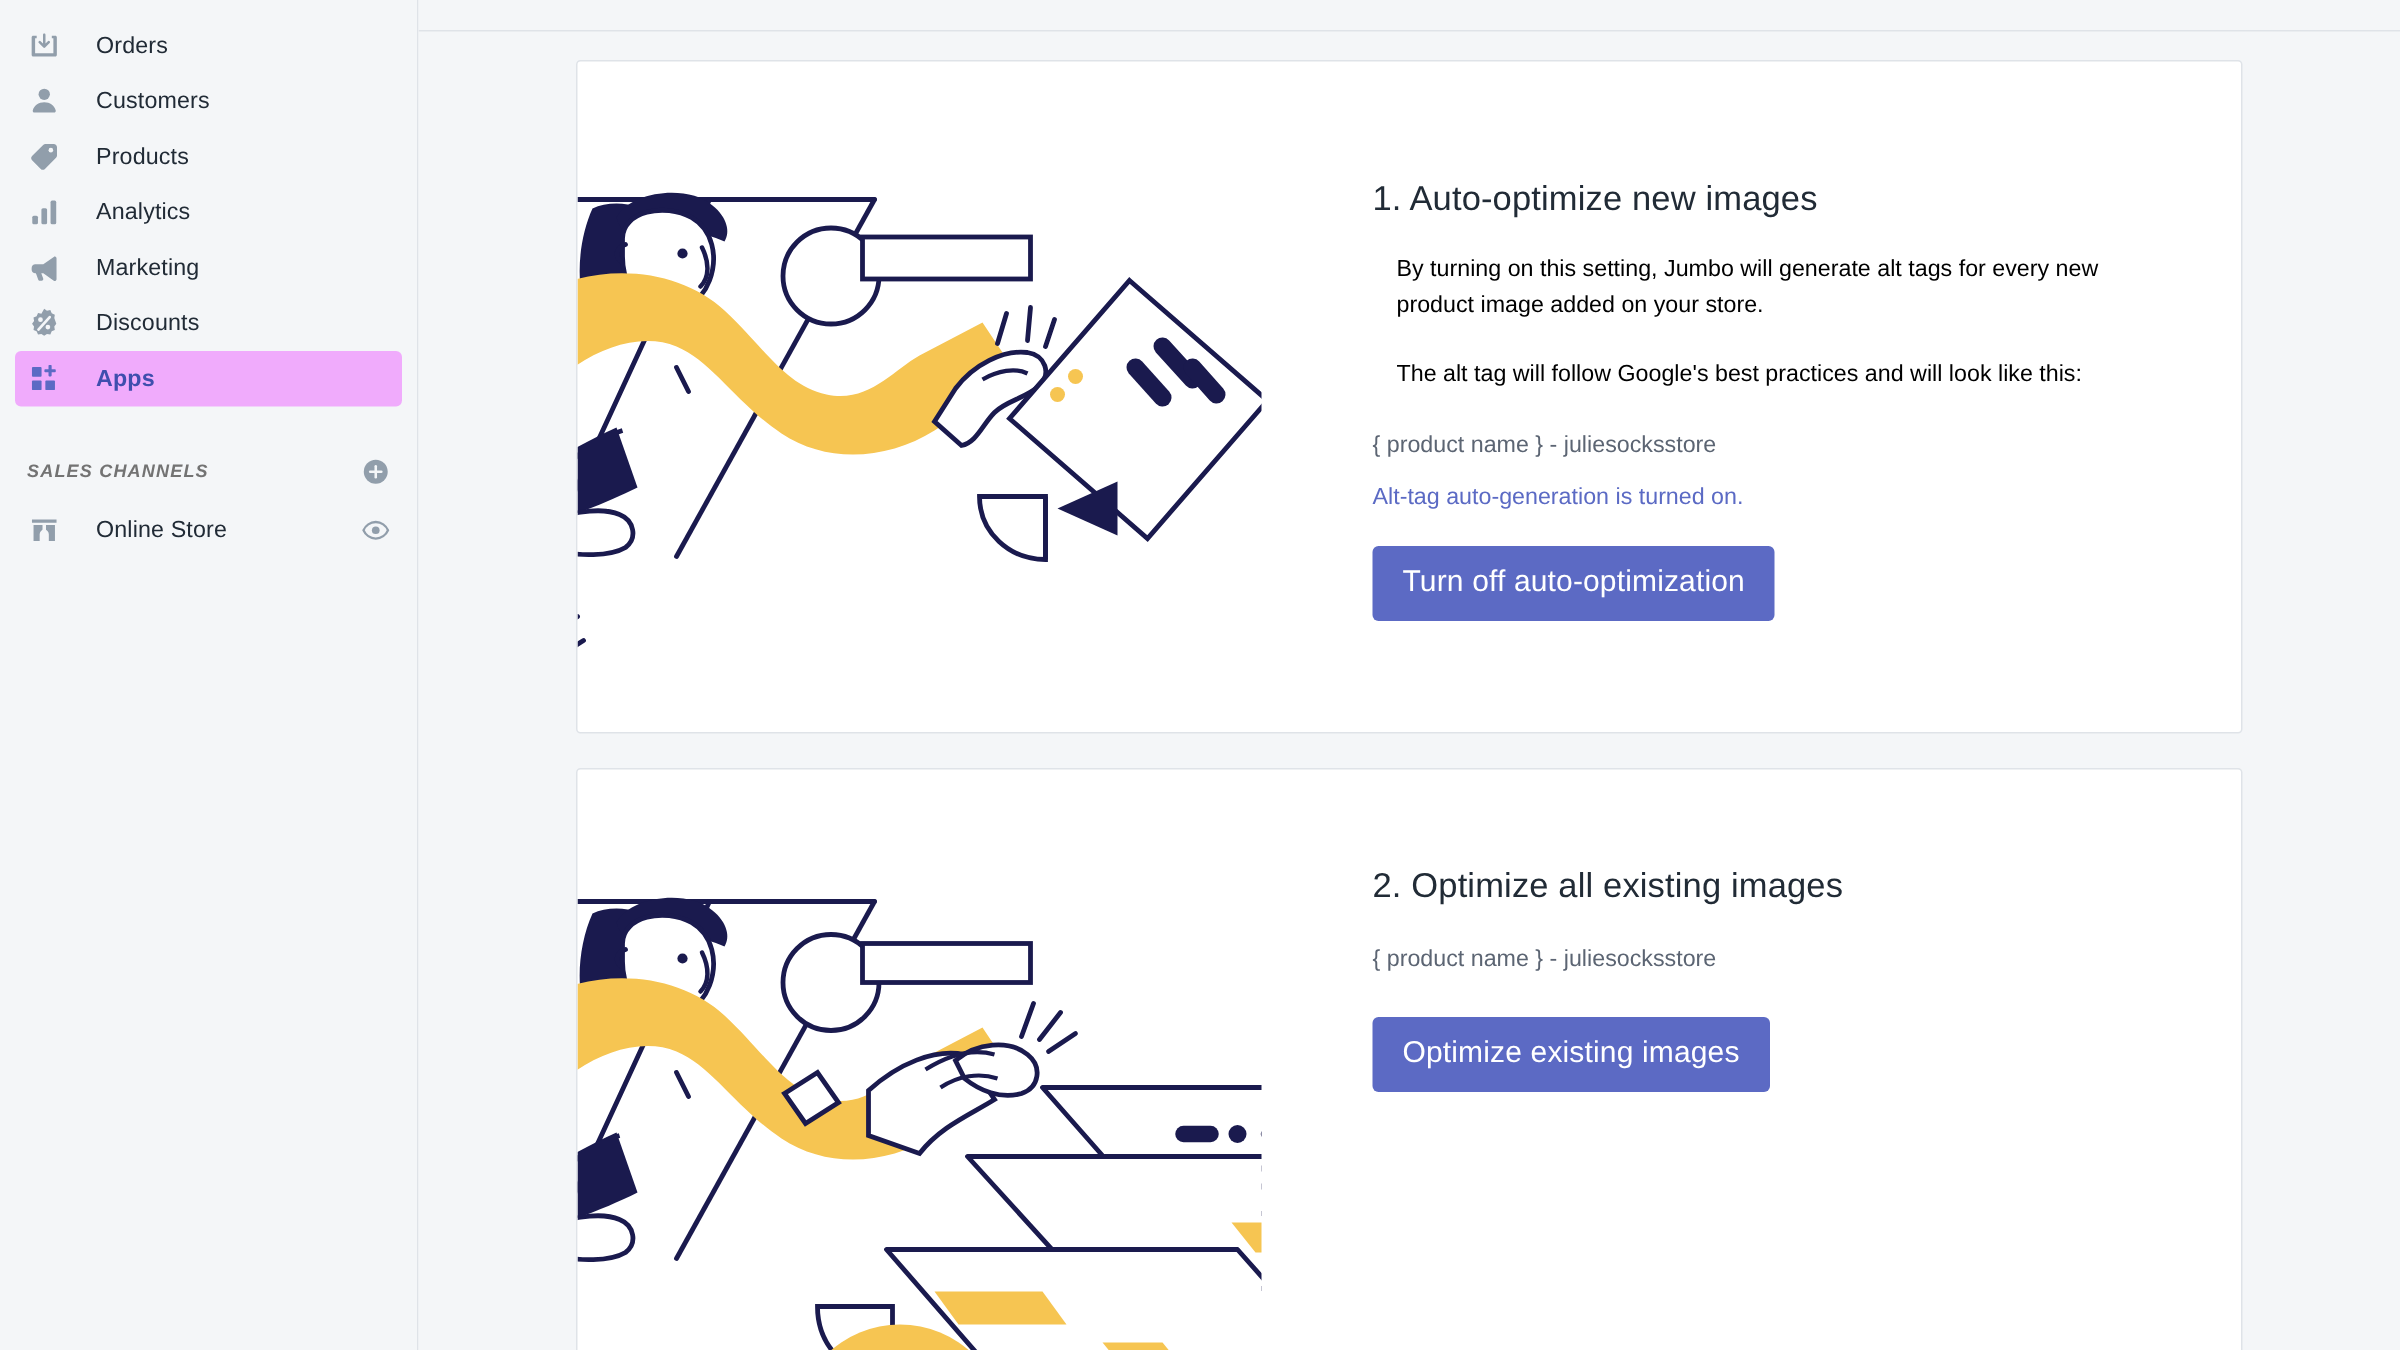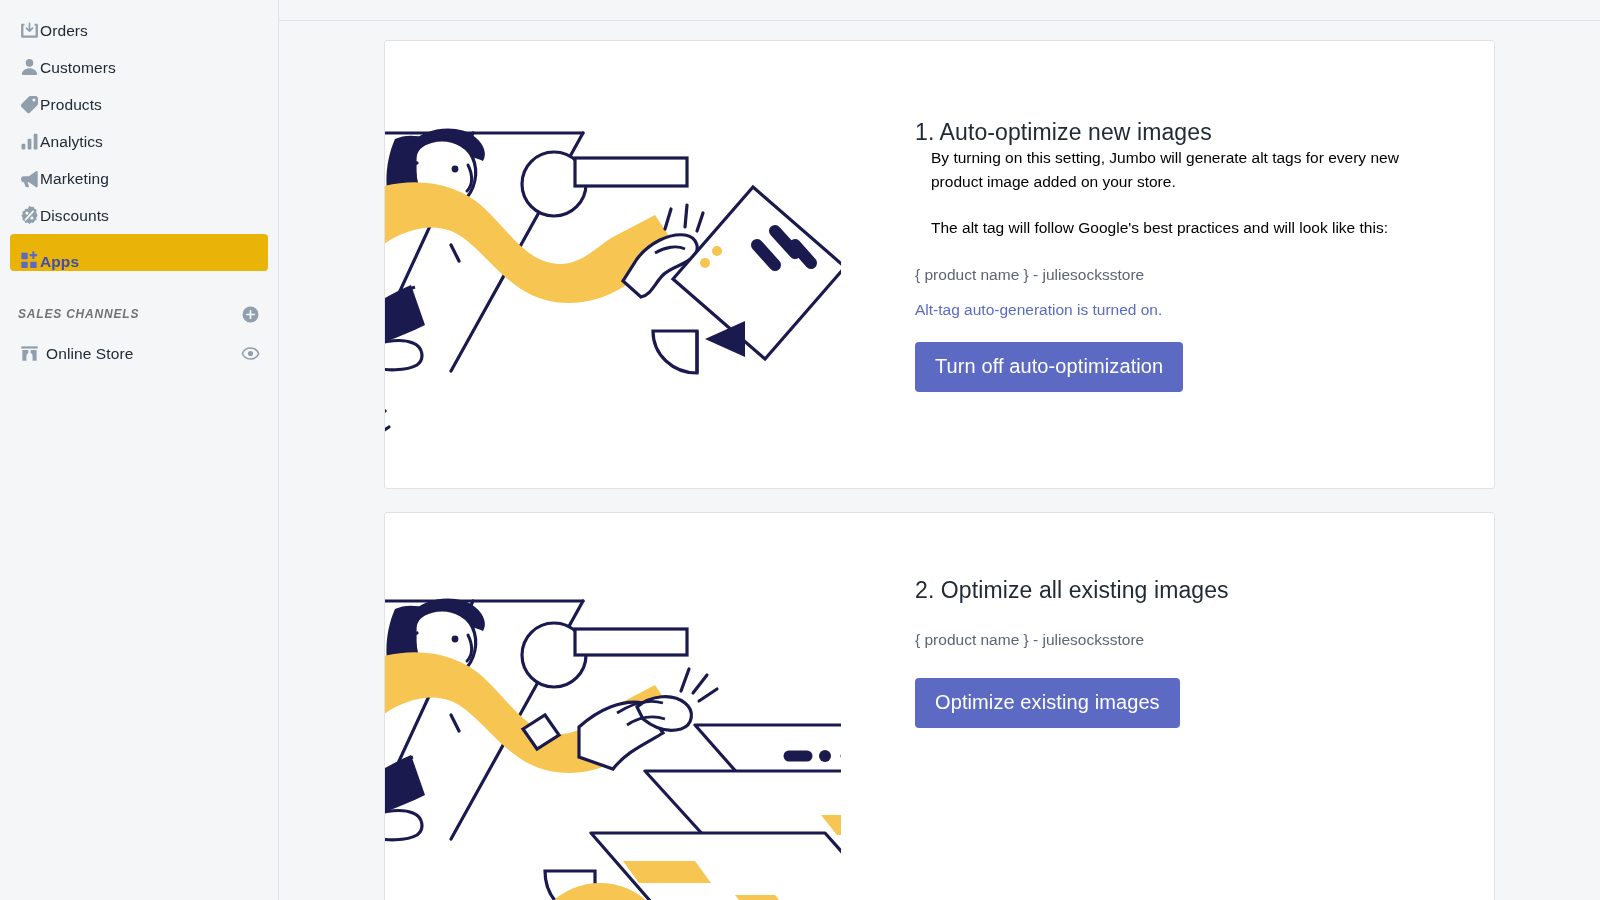--- a/index.html
+++ b/index.html
@@ -20,25 +20,25 @@
     border-right: 1px solid #dfe3e8;
     padding-top: 0;
     position: relative;
   }
   .nav-list { padding: 0 10px; }
   .nav-item {
     display: flex; align-items: center;
     height: 37px;
     padding: 0 8px;
     border-radius: 4px;
-    gap: 0;
+    gap: 24px;
     cursor: pointer;
   }
   .nav-item.clipped-top { height: 12px; overflow: hidden; align-items: flex-end; }
-  .nav-item.active { background: #eab308; align-items: flex-end; }
+  .nav-item.active { background: #f0abfc; }
   .nav-icon {
     width: 22px; height: 22px;
     display: flex; align-items: center; justify-content: center;
     flex: 0 0 22px;
   }
   .nav-icon svg { display: block; }
   .nav-label {
     font-size: 15.5px;
     color: #212b36;
     letter-spacing: 0.1px;
@@ -62,21 +62,21 @@
     width: 20px; height: 20px;
     display: flex; align-items: center; justify-content: center;
     cursor: pointer;
   }
   .channel-list { padding: 0 10px; margin-top: 8px; }
   .channel-item {
     display: flex; align-items: center;
     height: 37px;
     padding: 0 8px;
     border-radius: 4px;
-    gap: 6px;
+    gap: 24px;
     cursor: pointer;
   }
   .channel-item .nav-label { flex: 1; }
 
   
   .main {
     flex: 1;
     height: 900px;
     background: #f4f6f8;
     position: relative;
@@ -117,20 +117,21 @@
     flex: 1;
     padding: 78px 70px 0 74px;
   }
   .card-2 .text-col { padding-top: 64px; }
 
   .card-title {
     font-size: 23px;
     font-weight: 400;
     color: #212b36;
     letter-spacing: 0.1px;
+    margin-bottom: 22px;
   }
   .card-2 .card-title { margin-bottom: 24px; }
   .body-text {
     font-size: 15.5px;
     line-height: 23.5px;
     color: #000000;
     margin-bottom: 23px;
     max-width: 505px;
     margin-left: 16px;
   }

